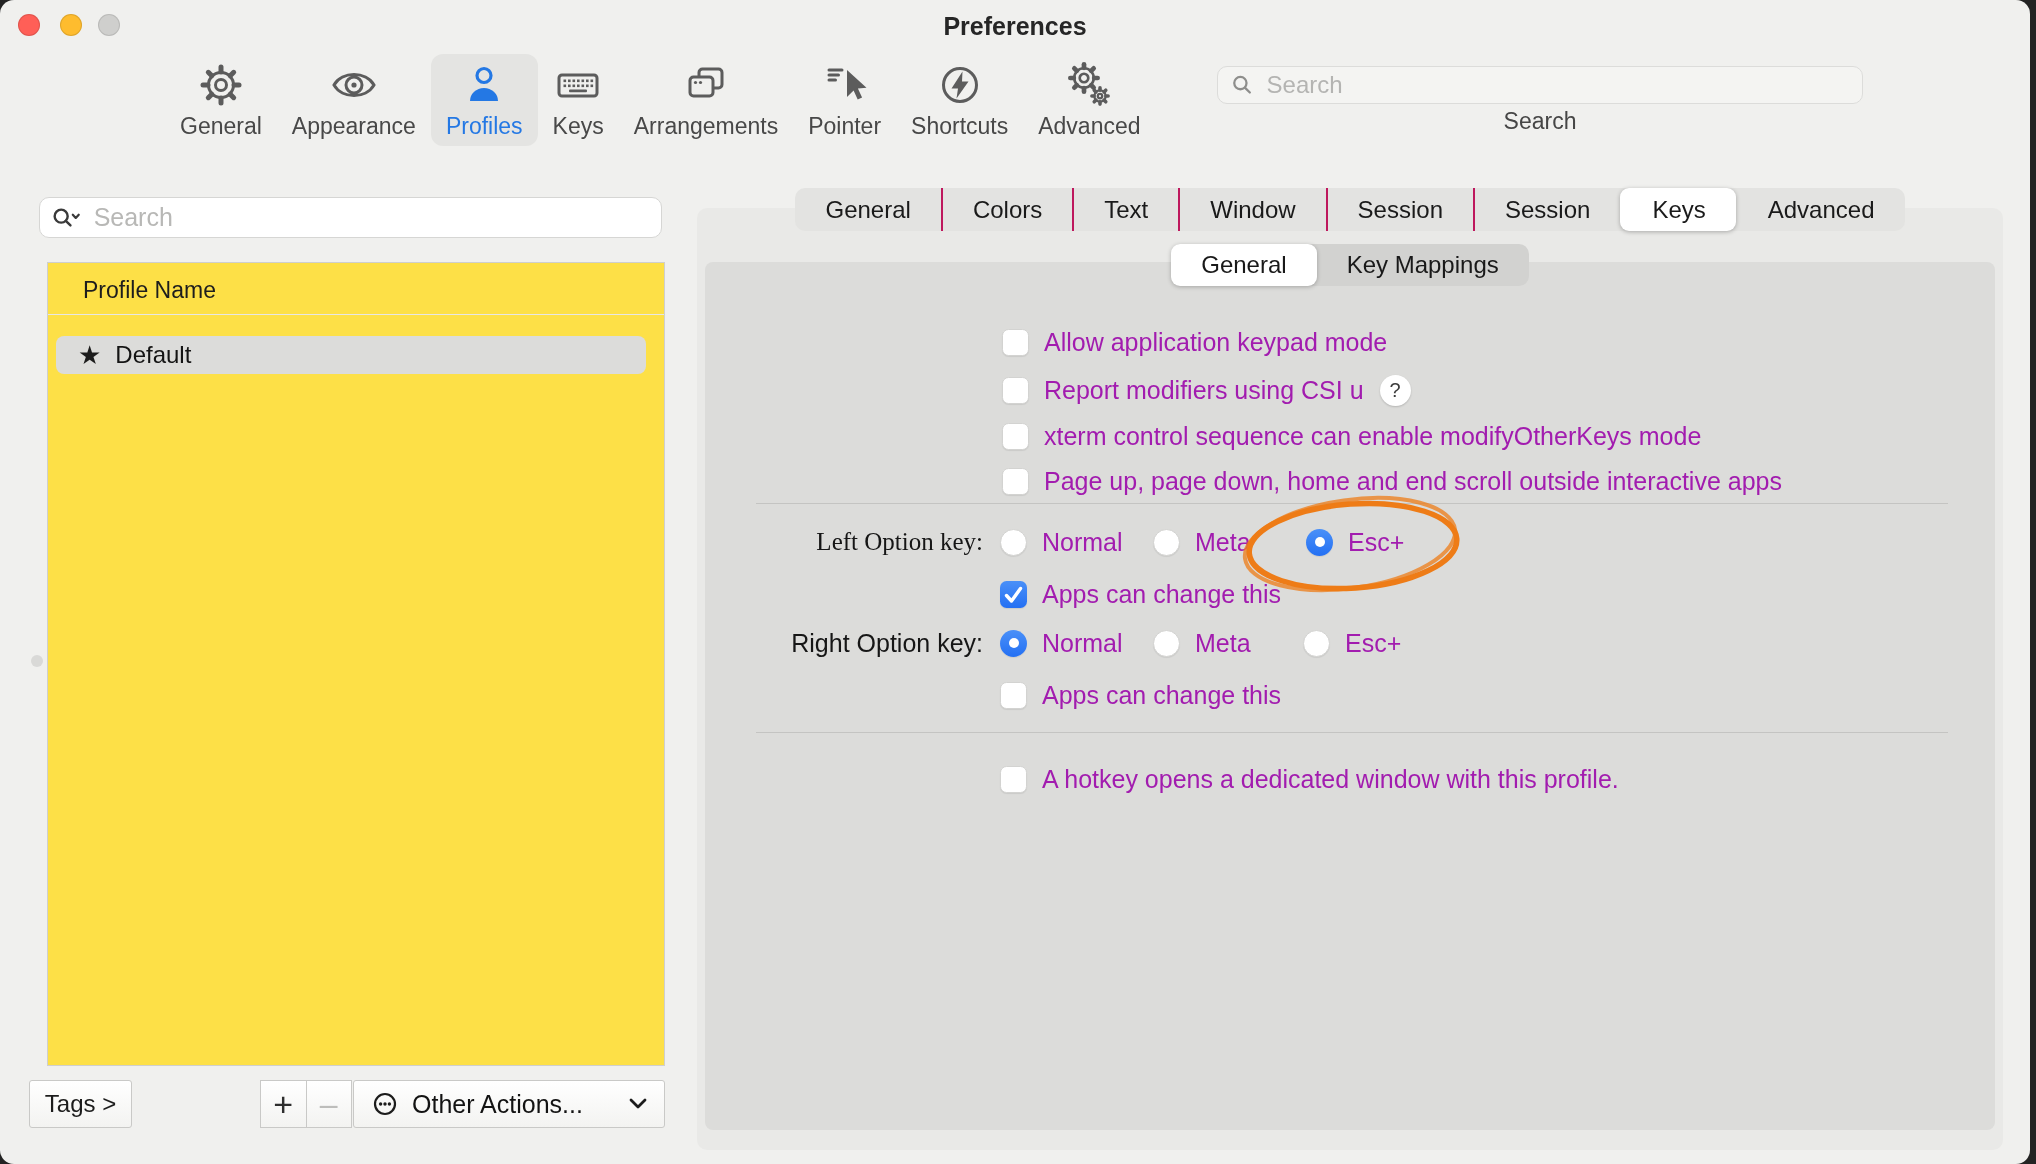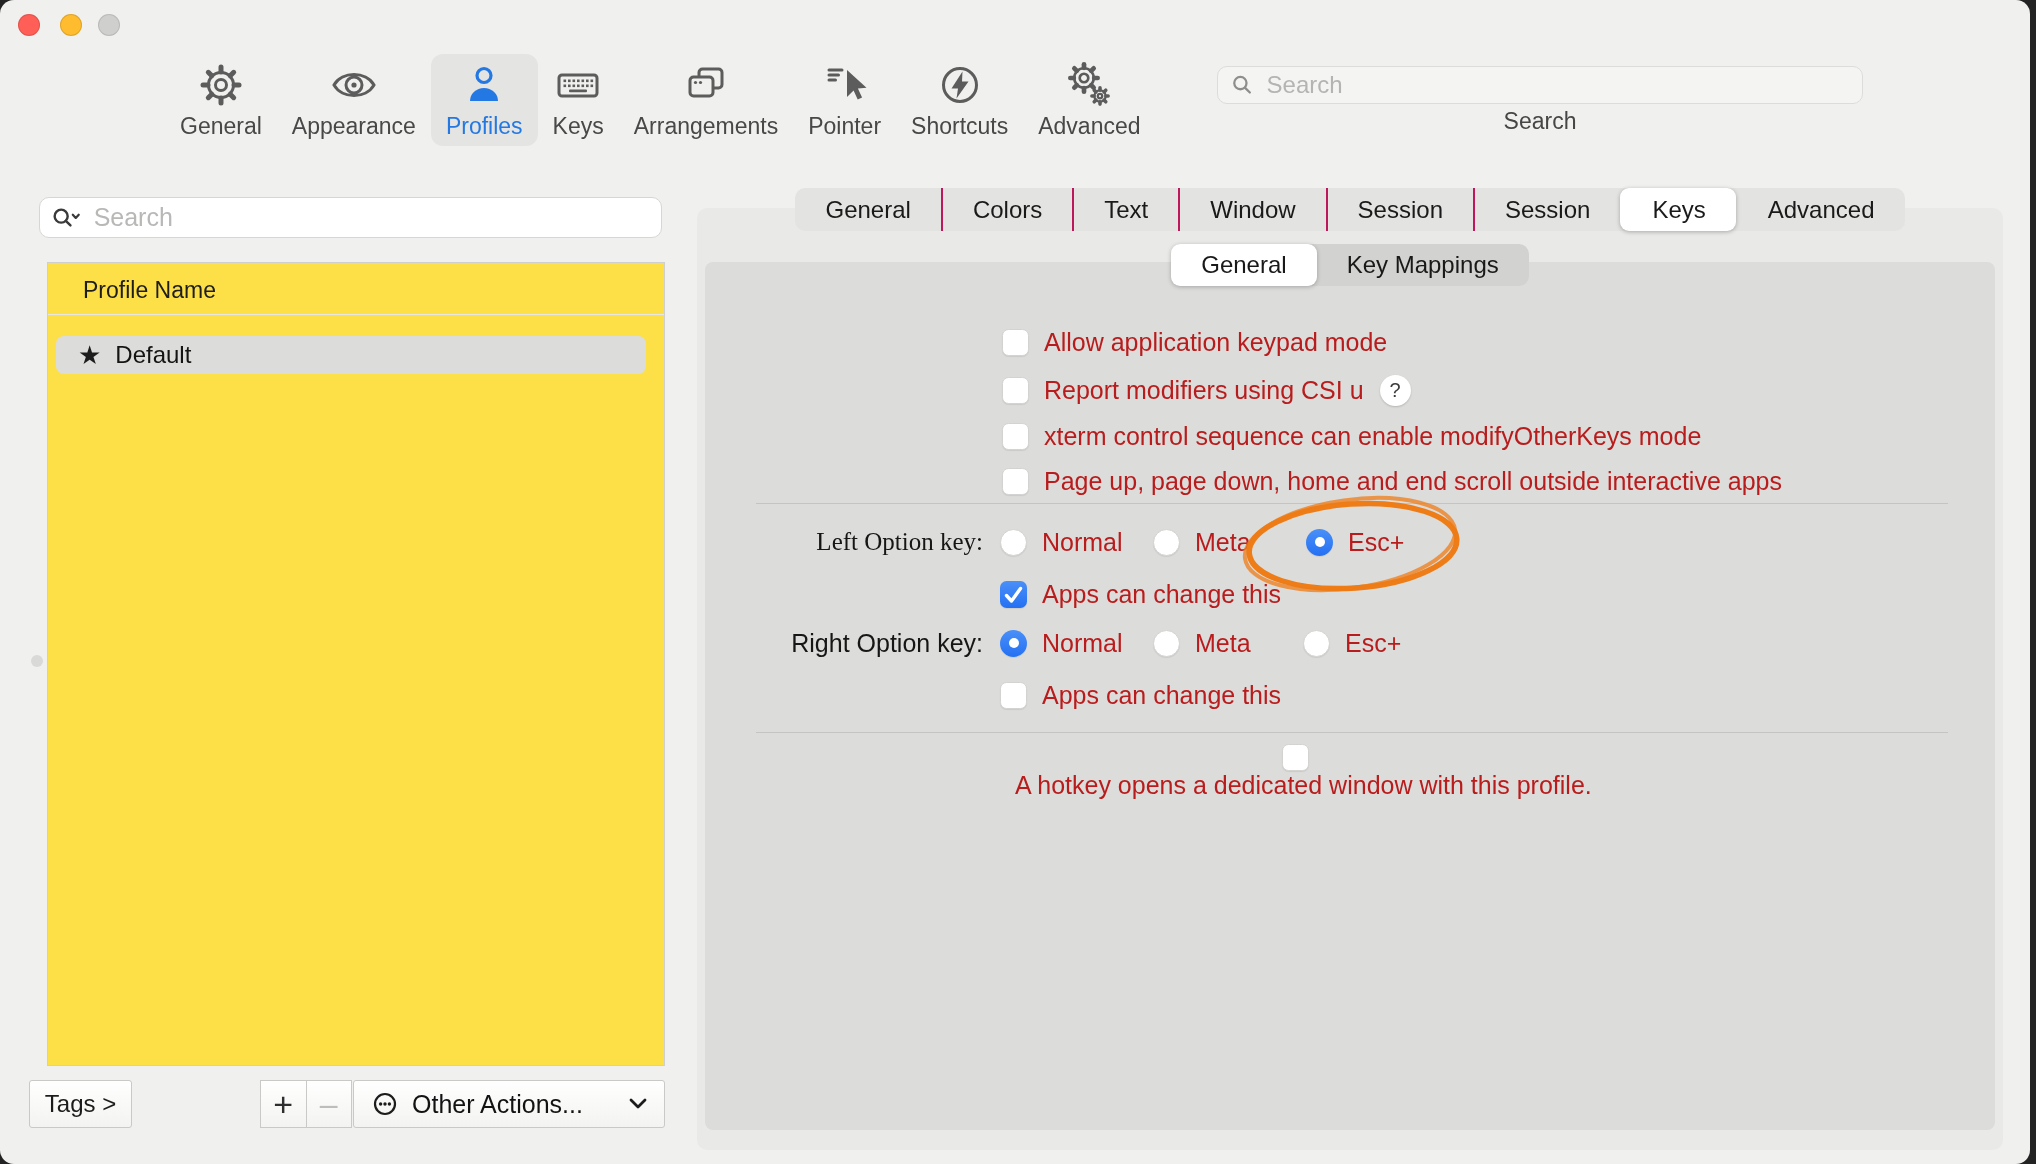--- a/index.html
+++ b/index.html
@@ -63,35 +63,36 @@
   .subseg{display:flex;align-items:center;justify-content:center;padding:0 30px;font-size:24px;color:#191919;white-space:nowrap;}
   .subseg.selected{background:#ffffff;border-radius:9px;box-shadow:0 1px 4px rgba(0,0,0,.25);}
 
   
   .row{position:absolute;display:flex;align-items:center;height:30px;}
   .cbox{width:27px;height:27px;border-radius:6.5px;background:#fff;border:1px solid #d3d3d1;box-shadow:0 1px 1px rgba(0,0,0,.08);flex:none;}
   .cbox.checked{background:linear-gradient(#4a90f8,#2470f3);border:none;display:flex;align-items:center;justify-content:center;}
   .rad{width:27px;height:27px;border-radius:50%;background:#fff;border:1px solid #d3d3d1;box-shadow:0 1px 1px rgba(0,0,0,.08);flex:none;}
   .rad.selected{background:linear-gradient(#4a90f8,#2470f3);border:none;display:flex;align-items:center;justify-content:center;}
   .rad.selected .dotc{width:10px;height:10px;border-radius:50%;background:#fff;}
-  .ctext{font-size:25px;color:#b91c1c;margin-left:15px;white-space:nowrap;}
+  .ctext{font-size:25px;color:#a21caf;margin-left:15px;white-space:nowrap;}
   .rlabel{position:absolute;width:286px;left:697px;text-align:right;font-size:25px;color:#161616;height:30px;line-height:30px;}
   .divider{position:absolute;left:756px;width:1192px;height:1px;background:#c4c4c2;}
   .helpbadge{width:31px;height:31px;border-radius:50%;background:#fff;box-shadow:0 1px 2px rgba(0,0,0,.18);display:flex;align-items:center;justify-content:center;font-size:20px;color:#3c3c3c;margin-left:16px;flex:none;}
   .cfgbtn{position:absolute;left:1000px;top:787px;width:358px;height:39px;background:#e6e6e4;border-radius:10px;display:flex;align-items:center;justify-content:center;font-size:25px;color:#ababa9;box-shadow:0 1px 1px rgba(0,0,0,.06);}
   .annellipse{position:absolute;left:1227px;top:483px;pointer-events:none;z-index:5;}
 </style>
 </head>
 <body>
 
 <div class="win">
 
   <div class="tlight tl-red"></div>
   <div class="tlight tl-yellow"></div>
   <div class="tlight tl-gray"></div>
+  <div class="title">Preferences</div>
 
   <div class="toolbar">
     <div class="tbitem">
       <span class="ico">
         <svg width="48" height="48" viewBox="0 0 48 48" fill="none" stroke="#5c5c5c" stroke-width="3" stroke-linecap="round">
           <circle cx="24" cy="24" r="12.5"></circle>
             <circle cx="24" cy="24" r="5.5"></circle>
           <g stroke-width="5">
               <line x1="37" y1="24" x2="42" y2="24"></line>
               <line x1="33.2" y1="33.2" x2="36.7" y2="36.7"></line>
@@ -381,18 +382,18 @@
     <span class="ctext">Esc+</span>
   </div>
 
   <div class="row" style="left:1000px;top:680px;">
     <span class="cbox"></span>
     <span class="ctext">Apps can change this</span>
   </div>
 
   <div class="divider" style="top:732px;"></div>
 
-  <div class="row" style="left:1000px;top:744px;flex-direction:column;">
+  <div class="row" style="left:1000px;top:764px;">
     <span class="cbox"></span>
     <span class="ctext">A hotkey opens a dedicated window with this profile.</span>
   </div>
 
 </div>
 
 </body></html>

